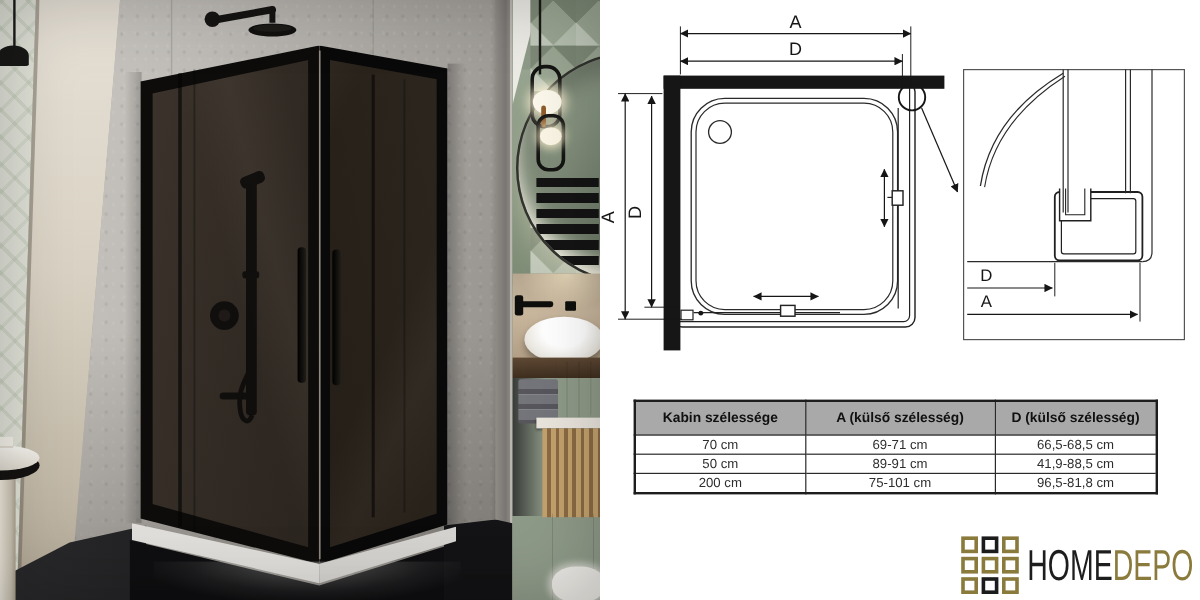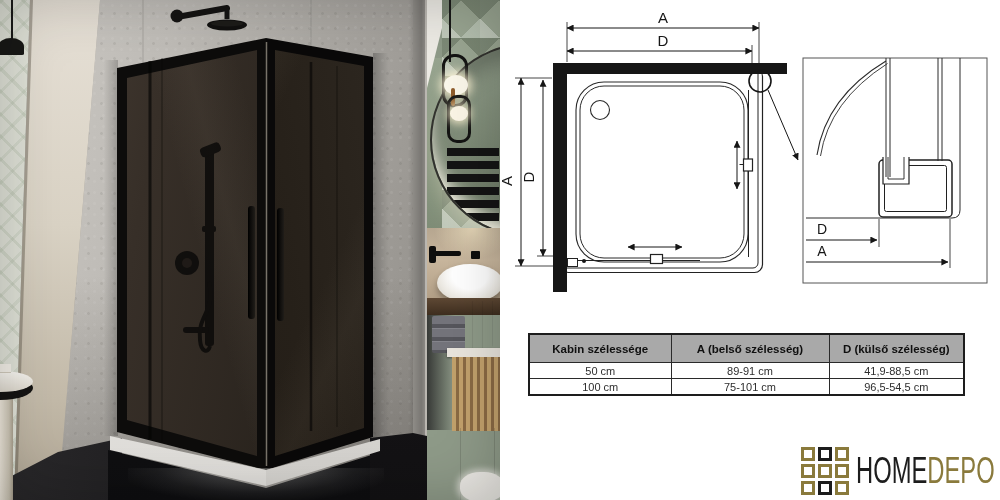--- a/index.html
+++ b/index.html
@@ -343,34 +343,39 @@
 
     <table class="dim-table">
       <colgroup>
           <col style="width:142px">
           <col style="width:158px">
           <col style="width:135px">
         </colgroup>
       <thead>
         <tr>
           <th>Kabin szélessége</th>
-          <th>A (belső szélesség)</th>
+          <th>A (külső szélesség)</th>
           <th>D (külső szélesség)</th>
         </tr>
       </thead>
       <tbody>
+        <tr>
+          <td>70 cm</td>
+          <td>69-71 cm</td>
+          <td>66,5-68,5 cm</td>
+        </tr>
         <tr>
           <td>50 cm</td>
           <td>89-91 cm</td>
           <td>41,9-88,5 cm</td>
         </tr>
         <tr>
-          <td>100 cm</td>
+          <td>200 cm</td>
           <td>75-101 cm</td>
-          <td>96,5-54,5 cm</td>
+          <td>96,5-81,8 cm</td>
         </tr>
       </tbody>
     </table>
 
     <div class="logo">
       <div class="logo-grid">
         <span class="sq"></span>
         <span class="sq k"></span>
         <span class="sq"></span>
         <span class="sq"></span>

